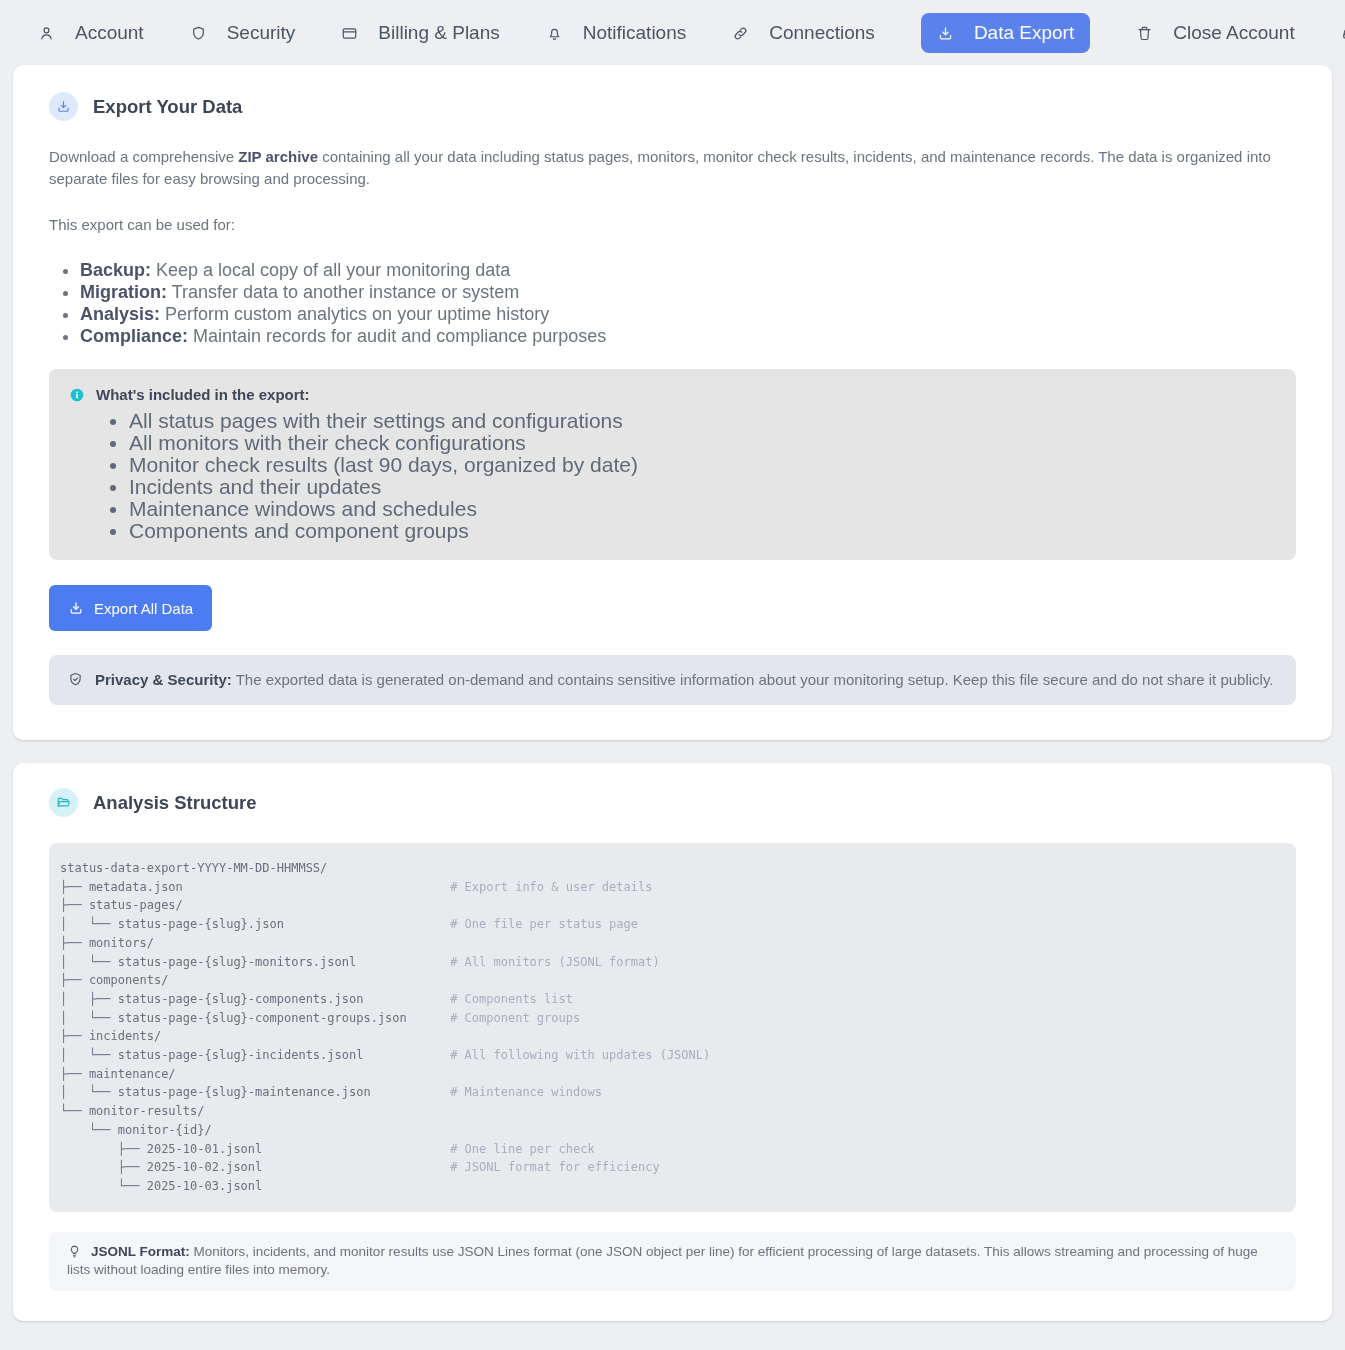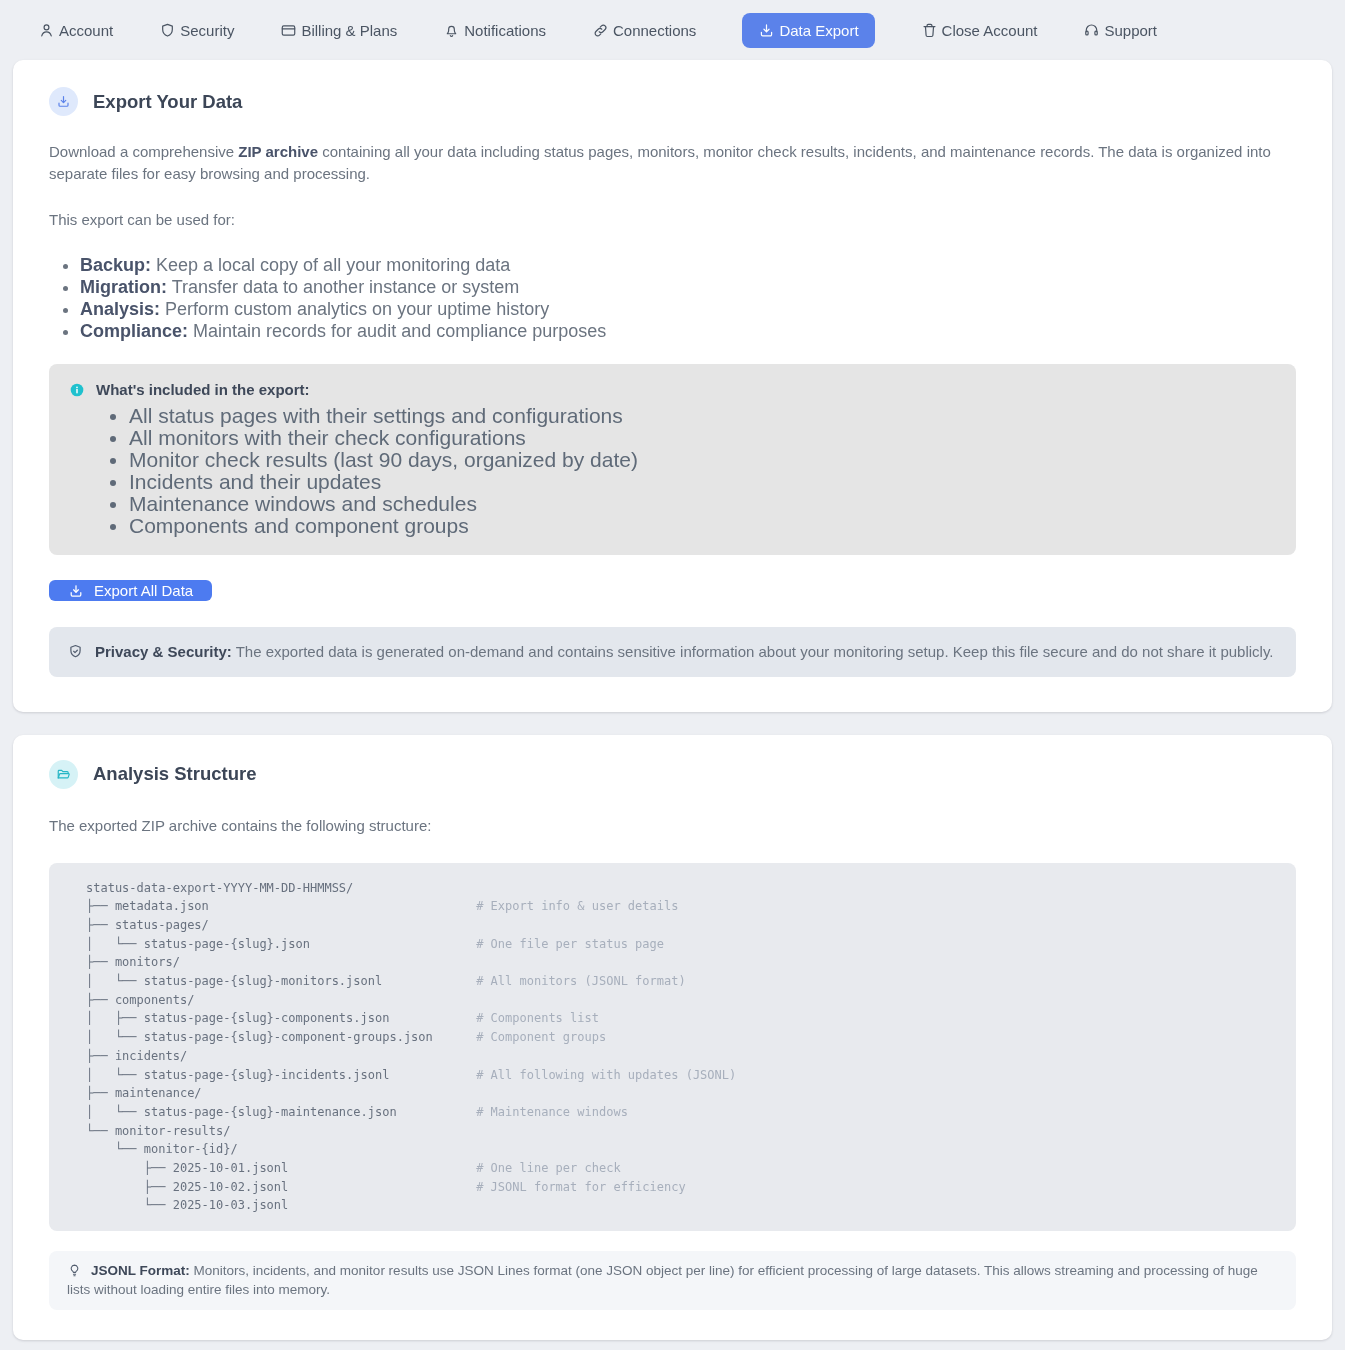--- a/index.html
+++ b/index.html
@@ -5,21 +5,21 @@
   * { box-sizing: border-box; }
   html,body { margin:0; padding:0; }
   body {
     width:1345px; height:1350px; overflow:hidden;
     background:#edeff3;
     font-family:"Liberation Sans","DejaVu Sans",sans-serif;
     color:#6b7480;
   }
   
   .top-nav { display:flex; align-items:center; gap:46px; padding:13px 30px 12px 38px; }
-  .nav-item { display:flex; align-items:center; gap:4px; font-size:15px; font-weight:500;
+  .nav-item { display:flex; align-items:center; gap:20px; font-size:19px; font-weight:500;
               color:#4b5563; cursor:pointer; white-space:nowrap; }
   .nav-item .ic { display:flex; }
   .nav-item svg { width:17px; height:17px; }
   .nav-item.active { background:#5b82ea; color:#fbfdff; padding:9px 16px; border-radius:8px; }
   
   .card { margin:0 13px; background:#fff; border-radius:10px;
           box-shadow:0 1px 2px rgba(16,24,40,.05), 0 1px 3px rgba(16,24,40,.1); }
   .card.export { padding:27px 36px 35px; }
   .card.archive { margin-top:23px; padding:25px 36px 30px; }
   .card-head { display:flex; align-items:center; gap:15px; }
@@ -34,30 +34,30 @@
   ul.plain { margin:23px 0 0; padding-left:31px; font-size:18px; line-height:22px; color:#6b7480; }
   
   .info-box { margin-top:22px; background:#e5e5e5; border-radius:8px; padding:17px 20px 18px; }
   .info-head { display:flex; align-items:center; gap:11px; font-size:15px; font-weight:700; color:#3e4859; }
   .info-head .ic { display:flex; }
   .info-head svg { width:16px; height:16px; }
   .info-box ul { margin:7px 0 0; padding-left:60px; font-size:21px; line-height:22px; color:#5f6a78; }
   
   .btn-primary { margin-top:25px; display:inline-flex; align-items:center; gap:10px;
                  background:#4d7bf0; color:#fff; border:none; border-radius:6px;
-                 height:21px; padding:0 19px; font-size:15px; font-weight:500;
+                 height:46px; padding:0 19px; font-size:15px; font-weight:500;
                  font-family:inherit; cursor:pointer; }
   .btn-primary svg { width:16px; height:16px; }
   
   .privacy-box { margin-top:24px; background:#e3e7ed; border-radius:8px; padding:14px 18px;
                  font-size:15px; line-height:22px; color:#6b7480; }
   .privacy-box .ic svg { width:17px; height:17px; vertical-align:-3px; margin-right:11px; color:#525d6f; }
   .privacy-box strong { color:#3e4859; }
   
-  .code-box { margin-top:26px; background:#e8eaee; border-radius:8px; padding:16px 37px;
+  .code-box { margin-top:26px; background:#e8eaee; border-radius:8px; padding:16px 11px;
               font-family:"DejaVu Sans Mono","Liberation Mono",monospace;
               font-size:12px; line-height:18.7px; color:#68717f; overflow:hidden; }
   .code-line { white-space:pre; }
   .code-line .cmt { color:#a7afbc; }
   
   .note-box { margin-top:20px; background:#f4f6f9; border-radius:8px; padding:11px 18px;
               font-size:13.5px; line-height:18.5px; color:#6b7480; }
   .note-box .ic svg { width:15px; height:15px; vertical-align:-3px; margin-right:9px; color:#525d6f; }
   .note-box strong { color:#3e4859; }
 </style>
@@ -209,21 +209,20 @@
   <div class="card-head">
     <span class="icon-circle teal">
       <svg viewBox="0 0 24 24" fill="none" stroke="currentColor" stroke-width="1.9" stroke-linecap="round" stroke-linejoin="round">
           <path d="M3.6 17.5V6.7a1.2 1.2 0 0 1 1.2-1.2h4.3l1.9 1.9h7.2a1.2 1.2 0 0 1 1.2 1.2v1.3"></path>
           <path d="M3.6 17.5l2-5.9a1.4 1.4 0 0 1 1.33-.97h13.3a.9.9 0 0 1 .86 1.18l-1.6 4.72a1.4 1.4 0 0 1-1.33.97H3.6z"></path>
         </svg>
     </span>
     <h2>Analysis Structure</h2>
   </div>
 
-  <p class="body-text" style="margin-top:26px">The exported ZIP archive contains the following structure:</p>
 
   <div class="code-box">
       <div class="code-line"><span>status-data-export-YYYY-MM-DD-HHMMSS/</span></div>
       <div class="code-line"><span>├── metadata.json                                     </span><span class="cmt"># Export info &amp; user details</span></div>
       <div class="code-line"><span>├── status-pages/</span></div>
       <div class="code-line"><span>│   └── status-page-{slug}.json                       </span><span class="cmt"># One file per status page</span></div>
       <div class="code-line"><span>├── monitors/</span></div>
       <div class="code-line"><span>│   └── status-page-{slug}-monitors.jsonl             </span><span class="cmt"># All monitors (JSONL format)</span></div>
       <div class="code-line"><span>├── components/</span></div>
       <div class="code-line"><span>│   ├── status-page-{slug}-components.json            </span><span class="cmt"># Components list</span></div>

